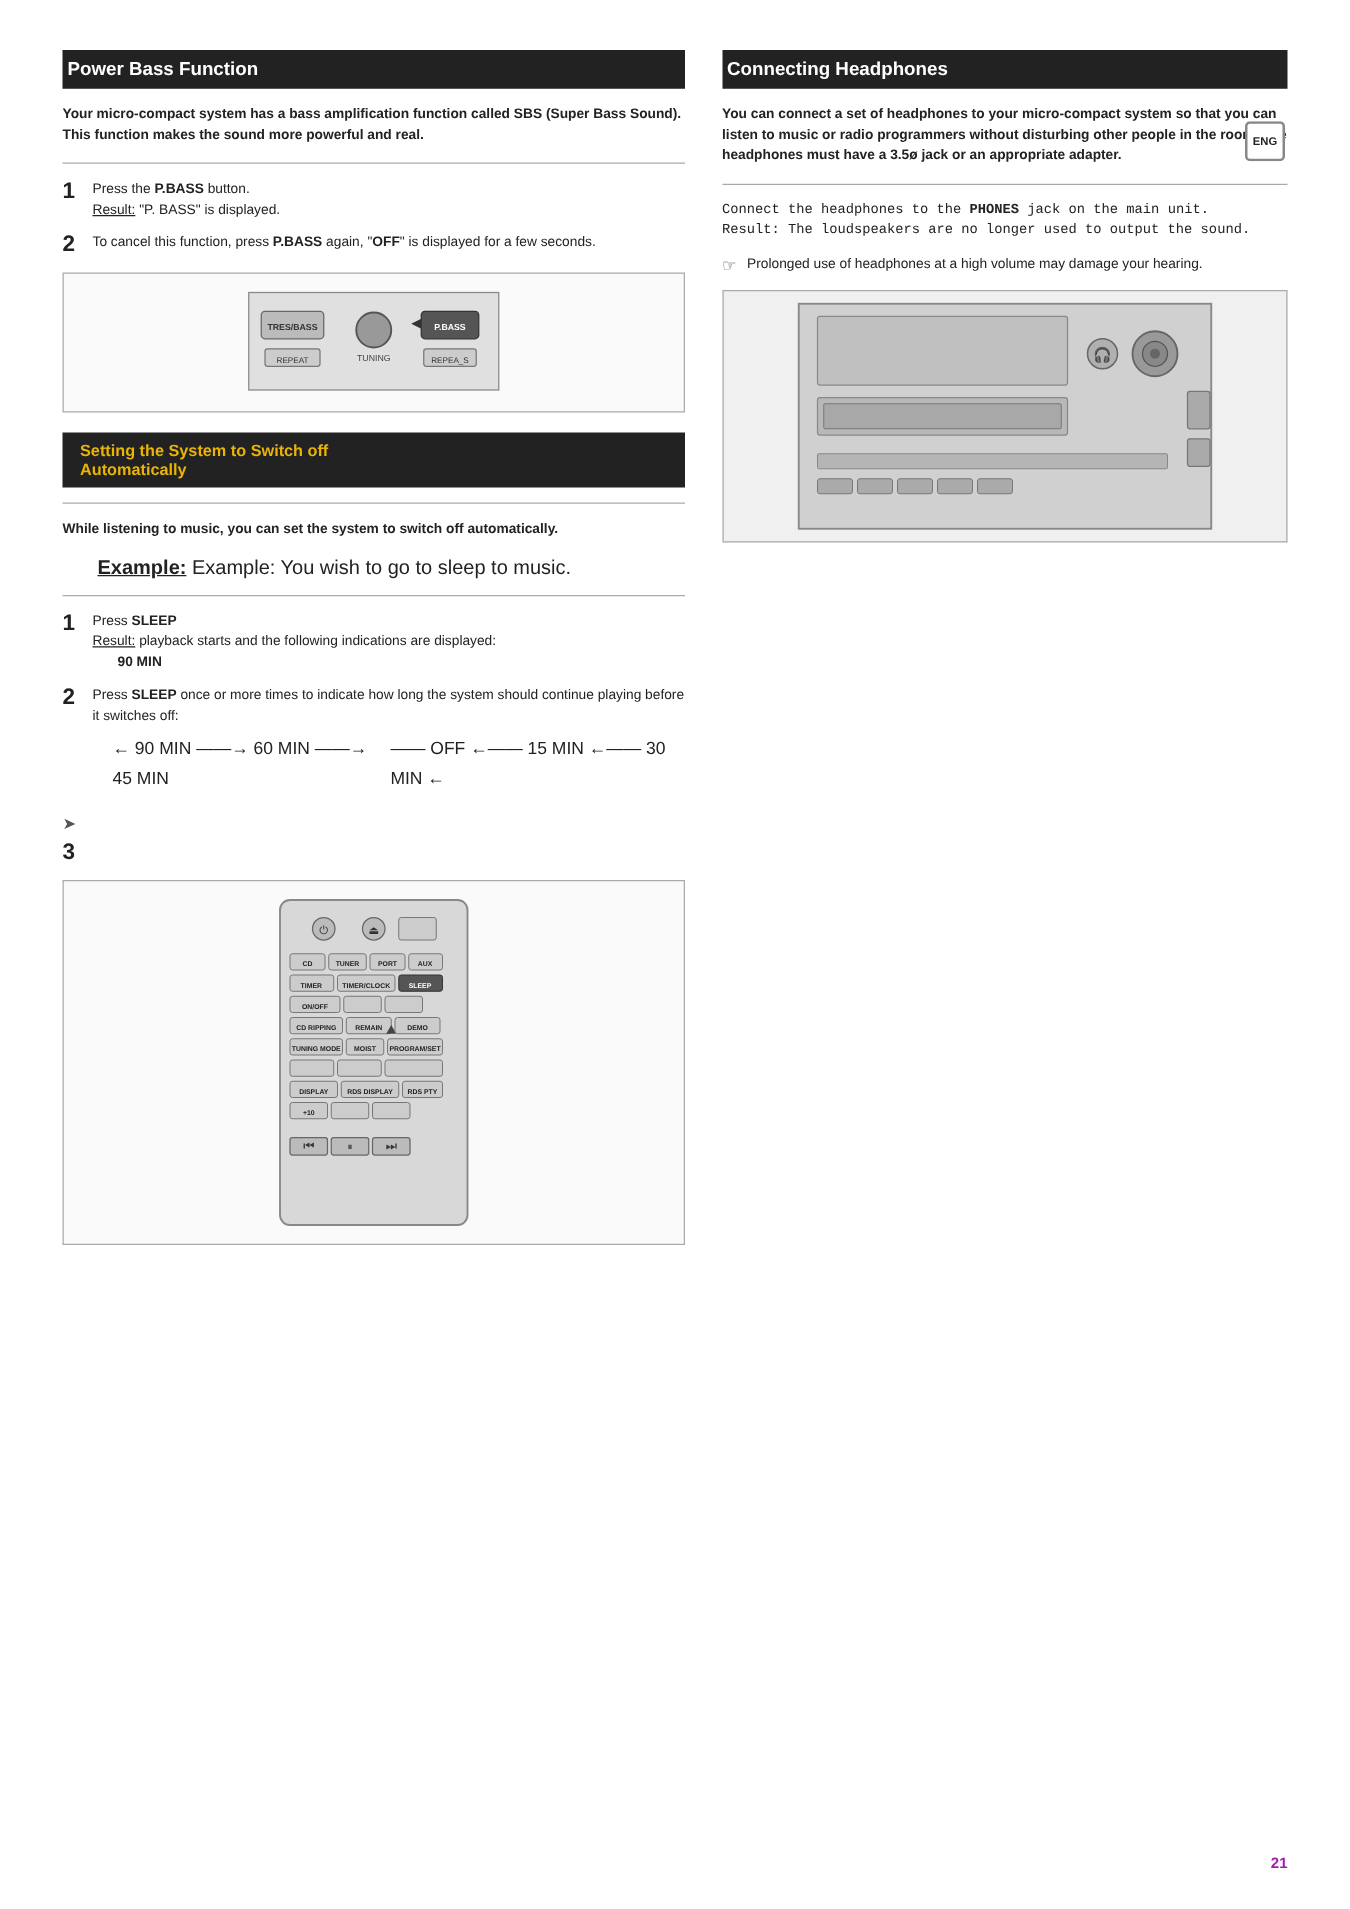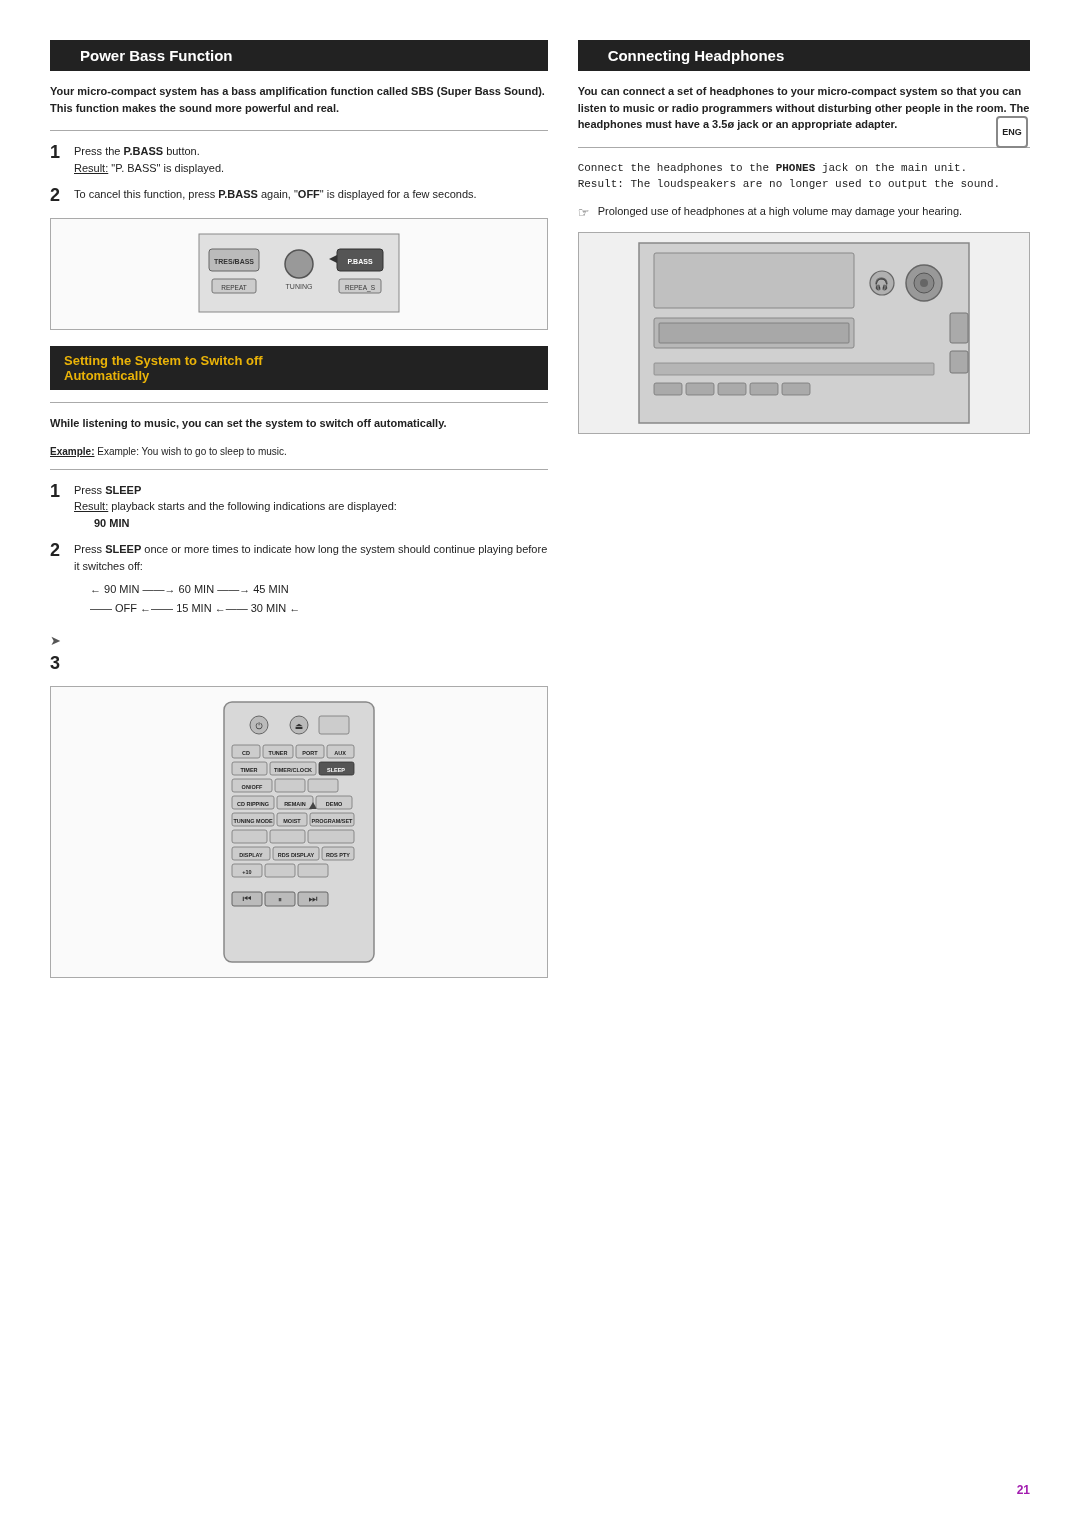--- a/index.html
+++ b/index.html
@@ -24,21 +24,21 @@
     }
     .right-col {
       flex: 1;
       min-width: 0;
     }
     .section-header {
       background: #222;
       color: #fff;
       font-size: 15px;
       font-weight: bold;
-      padding: 7px 30px;
+      padding: 7px 4px;
       margin-bottom: 12px;
     }
     .intro-bold {
       font-weight: bold;
       font-size: 11px;
       margin-bottom: 14px;
       line-height: 1.5;
     }
     hr.divider {
       border: none;
@@ -95,24 +95,25 @@
       font-size: 11px;
       line-height: 1.5;
     }
     .note-icon {
       font-size: 13px;
       color: #555;
       min-width: 14px;
     }
     .sleep-arrows {
       display: flex;
-      flex-direction: column;
+      flex-direction: row;
       margin: 6px 0 6px 16px;
-      font-size: 11px;
+      font-size: 14px;
       line-height: 1.7;
+      align-items: flex-end;
     }
     .sleep-row {
       display: flex;
       align-items: center;
       gap: 4px;
     }
     .at-any-row {
       display: flex;
       align-items: flex-start;
       gap: 4px;
@@ -175,21 +176,21 @@
       bottom: 30px;
       right: 50px;
       font-size: 12px;
       font-weight: bold;
       color: #a21caf;
     }
   </style>
 </head>
 <body>
 
-<div class="eng-badge" style="position:fixed;top:116px;right:52px;z-index:10;">
+<div class="eng-badge" style="position:fixed;top:97px;right:52px;z-index:10;">
   <span>ENG</span>
 </div>
 
 <div class="page-layout">
 
   <div class="left-col">
 
     <div class="section-header">
       <span>Power Bass Function</span>
     </div>
@@ -236,21 +237,21 @@
     </div>
 
     <div class="sub-section-header">
       <span>Setting the System to Switch off</span><br>
       <span>Automatically</span>
     </div>
     <hr class="divider">
     <p class="intro-bold">
       <span>While listening to music, you can set the system to switch off automatically.</span>
     </p>
-    <p style="font-size:10px;margin-bottom:12px;">
+    <p style="font-size:16px;margin-bottom:12px;margin-left:28px;">
       <strong><span style="text-decoration:underline;">Example:</span></strong> <span>Example: You wish to go to sleep to music.</span>
     </p>
     <hr class="divider">
 
     <div class="step-row">
       <div class="step-num">1</div>
       <div class="step-content">
         Press <strong>SLEEP</strong><br>
         <span class="result-label">Result:</span> playback starts and the following indications are displayed:<br>
         <strong style="margin-left:20px;">90 MIN</strong>

